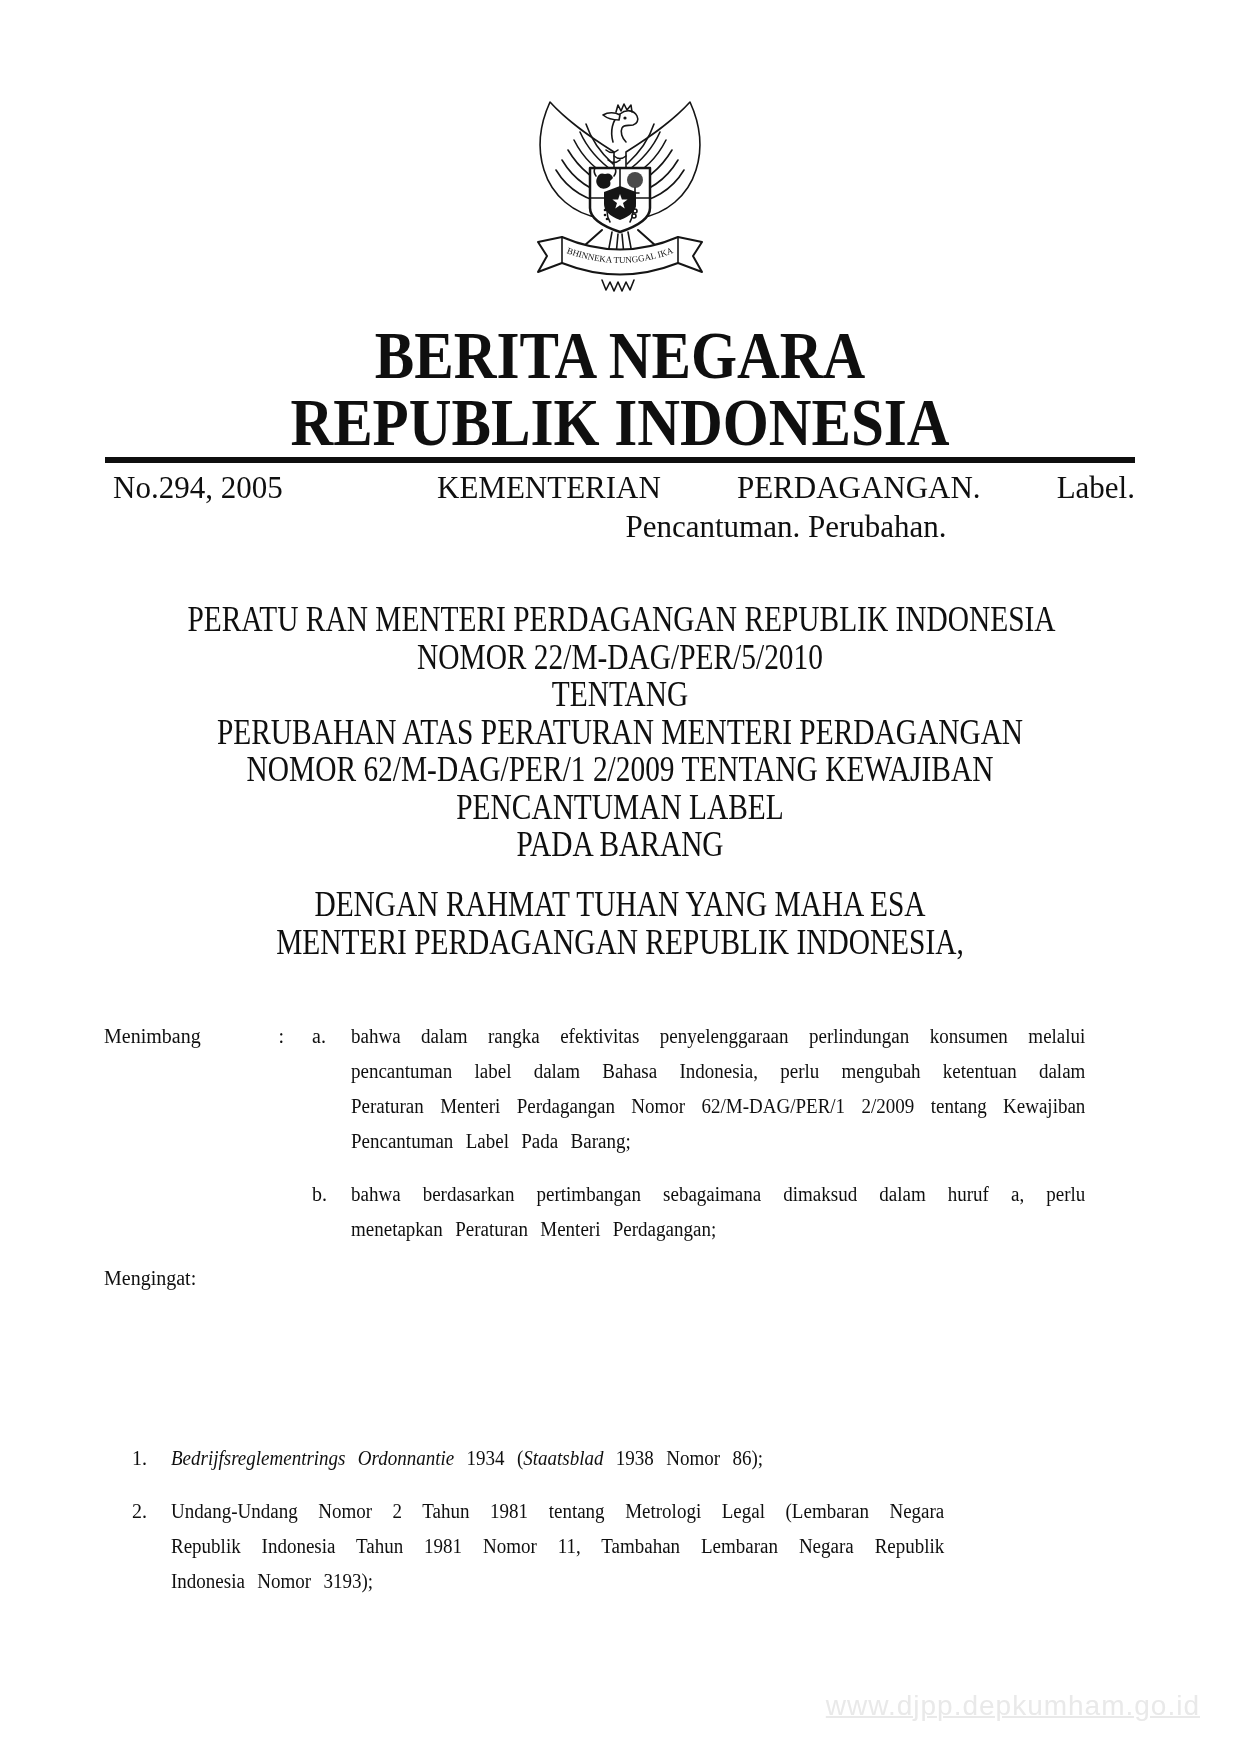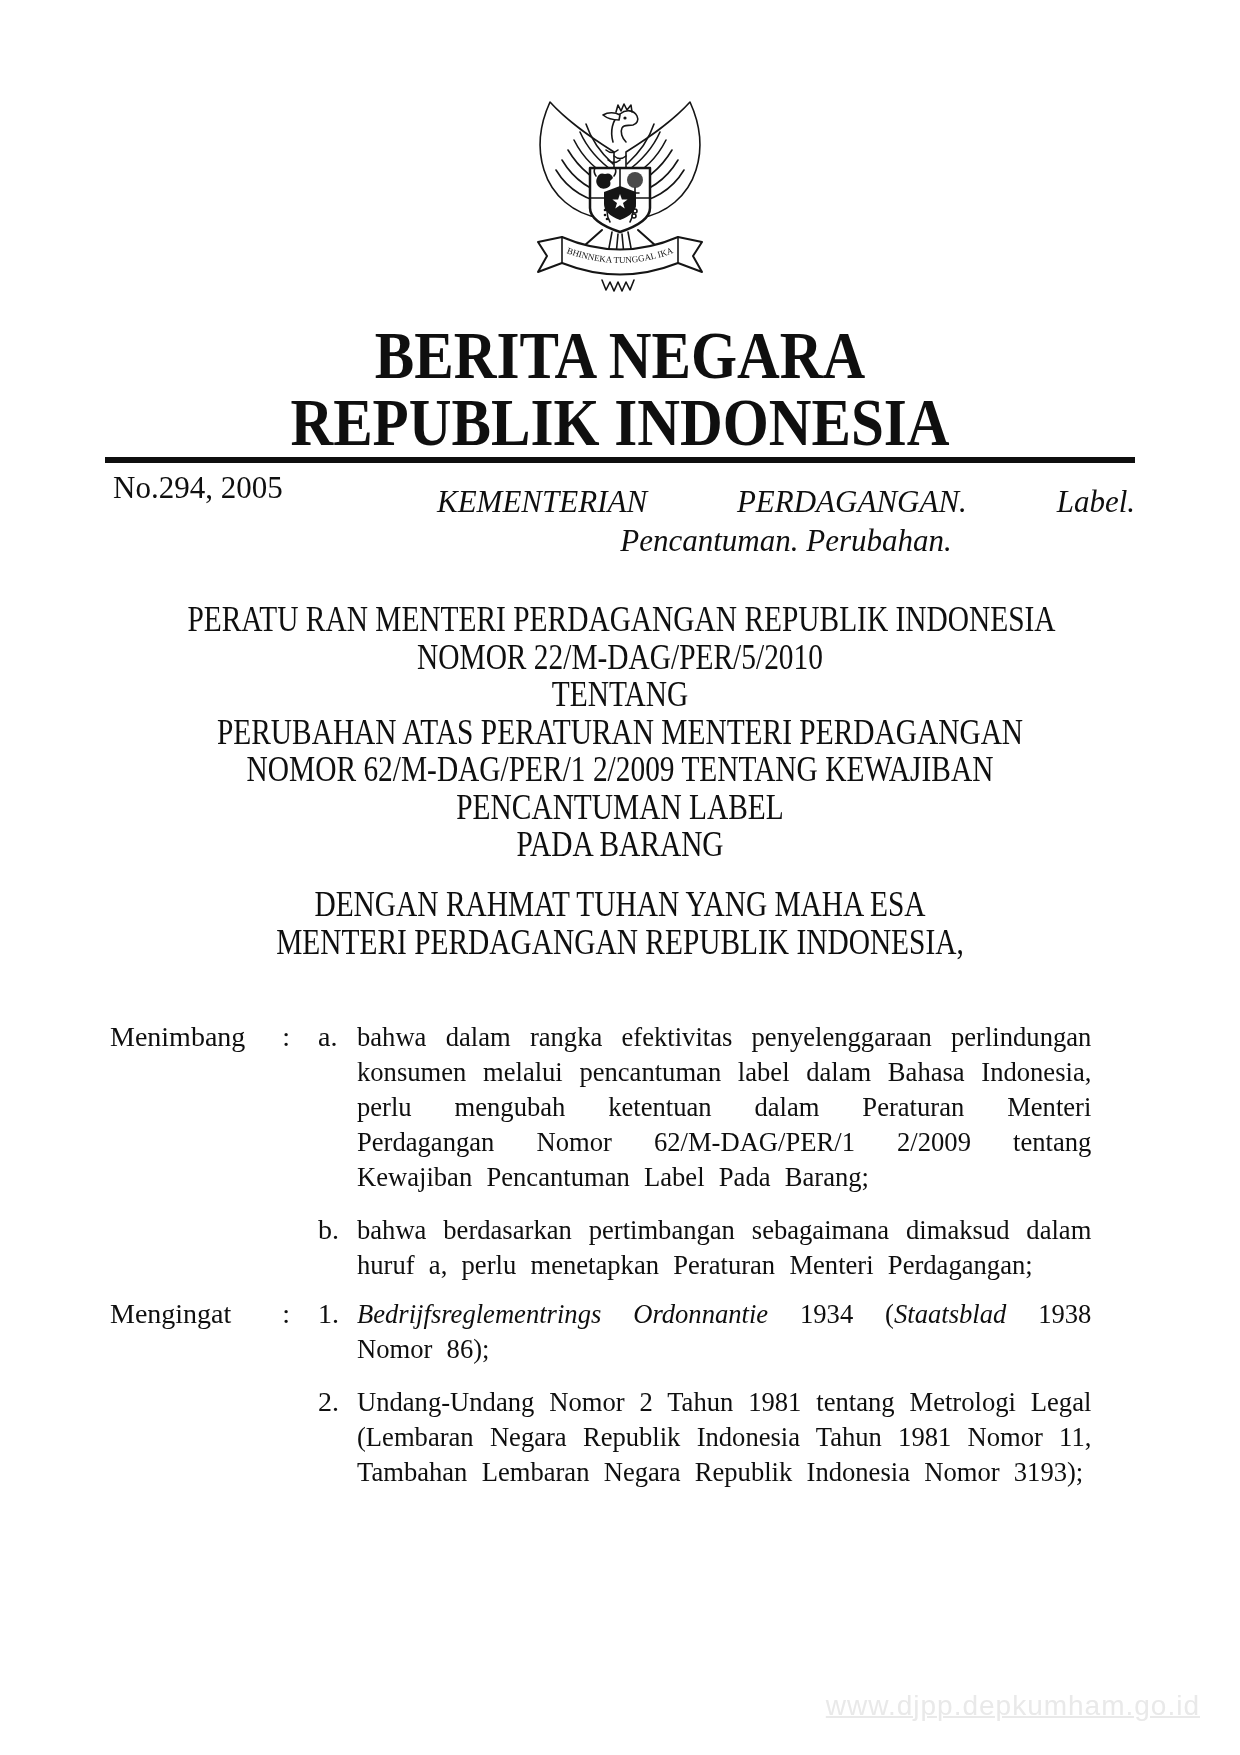--- a/index.html
+++ b/index.html
@@ -11,36 +11,36 @@
   .emblem{position:absolute;top:88px;left:518px;width:204px;height:212px;}
   .masthead-title{
     position:absolute;top:322px;left:105px;width:1030px;
     text-align:center;font-weight:bold;font-size:68px;line-height:67px;
     transform:scaleX(0.87);transform-origin:50% 0;
     white-space:nowrap;letter-spacing:0;
   }
   .rule{position:absolute;top:457px;left:105px;width:1030px;height:6px;background:#0f0f0f;}
   .issue-row{position:absolute;top:468px;left:105px;width:1030px;font-size:31px;line-height:39px;}
   .issue-no{position:absolute;left:8px;top:0;}
-  .subject{position:absolute;left:332px;top:14px;width:698px;font-style:italic;}
+  .subject{position:absolute;left:332px;top:0;width:698px;}
   .subject-line1{text-align:justify;text-align-last:justify;}
   .subject-line2{text-align:center;}
   .heading{
     position:absolute;top:601px;left:105px;width:1030px;text-align:center;
     font-size:35px;line-height:37.5px;transform:scaleX(0.84);transform-origin:50% 0;
   }
   .heading div{white-space:nowrap;}
   .invocation{
     position:absolute;top:886px;left:105px;width:1030px;text-align:center;
     font-size:35px;line-height:37.5px;transform:scaleX(0.84);transform-origin:50% 0;
   }
   .invocation div{white-space:nowrap;}
-  .body-block{position:absolute;top:1019px;left:110px;width:1020px;font-size:28px;line-height:35px;}
+  .body-block{position:absolute;top:1019px;left:104px;width:1020px;font-size:20px;line-height:35px;}
   .clause{display:flex;align-items:flex-start;}
-  .clause + .clause{margin-top:14px;}
+  .clause + .clause{margin-top:14px;flex-direction:column;}
   .clause-label{flex:0 0 180px;display:flex;justify-content:space-between;}
   .clause-items{flex:1;min-width:0;}
   .clause-item{display:flex;align-items:flex-start;}
   .clause-item.gap{margin-top:18px;}
   .marker{flex:0 0 67px;box-sizing:border-box;padding-left:28px;}
   .itext{
     width:814px;text-align:justify;word-spacing:8px;
     transform:scaleX(0.95);transform-origin:0 0;
   }
   .seg-italic{font-style:italic;}

